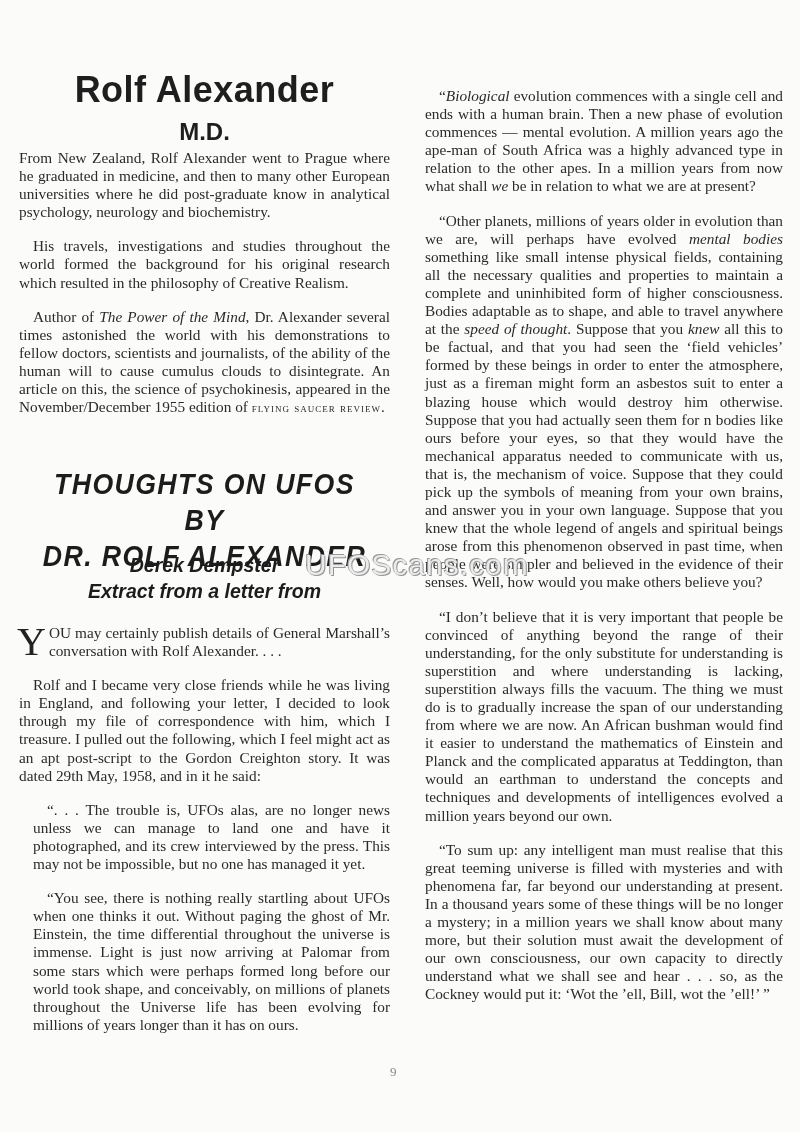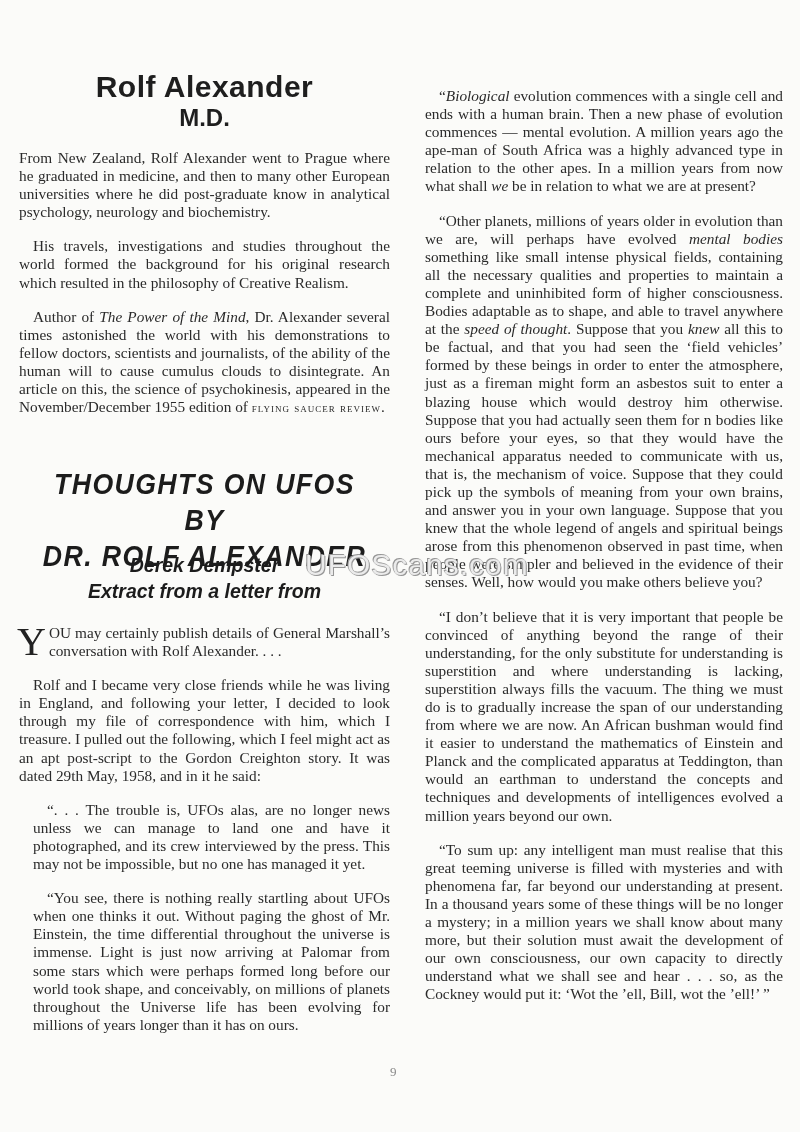--- a/index.html
+++ b/index.html
@@ -7,22 +7,22 @@
     width: 800px; height: 1132px; background: #fbfbf9; position: relative; overflow: hidden;
     color: #2a2a2a;
     font-family: "Liberation Serif", "DejaVu Serif", serif;
   }
 
   .title {
     position: absolute; left: 19px; width: 371px; top: 72px;
     text-align: center; font-family: "Liberation Sans", "DejaVu Sans", sans-serif;
     font-weight: bold; color: #1e1e1e; line-height: 1.0;
   }
-  .title .name { font-size: 30px; letter-spacing: 0.5px; }
-  .title .deg { font-size: 24px; margin-top: 4px; }
+  .title .name { font-size: 36px; letter-spacing: 0.5px; }
+  .title .deg { font-size: 24px; margin-top: 12px; }
 
   p { margin: 0; font-size: 15.3px; line-height: 18.1px; text-align: justify; }
   .indent { text-indent: 14px; margin-top: 16px; }
   .sc { font-variant: small-caps; letter-spacing: 1px; font-size: 13px; }
   em { font-style: italic; }
 
   .bio { position: absolute; left: 19px; width: 371px; top: 149px; }
 
   .headline {
     position: absolute; left: 19px; width: 371px; top: 466px; text-align: center;

